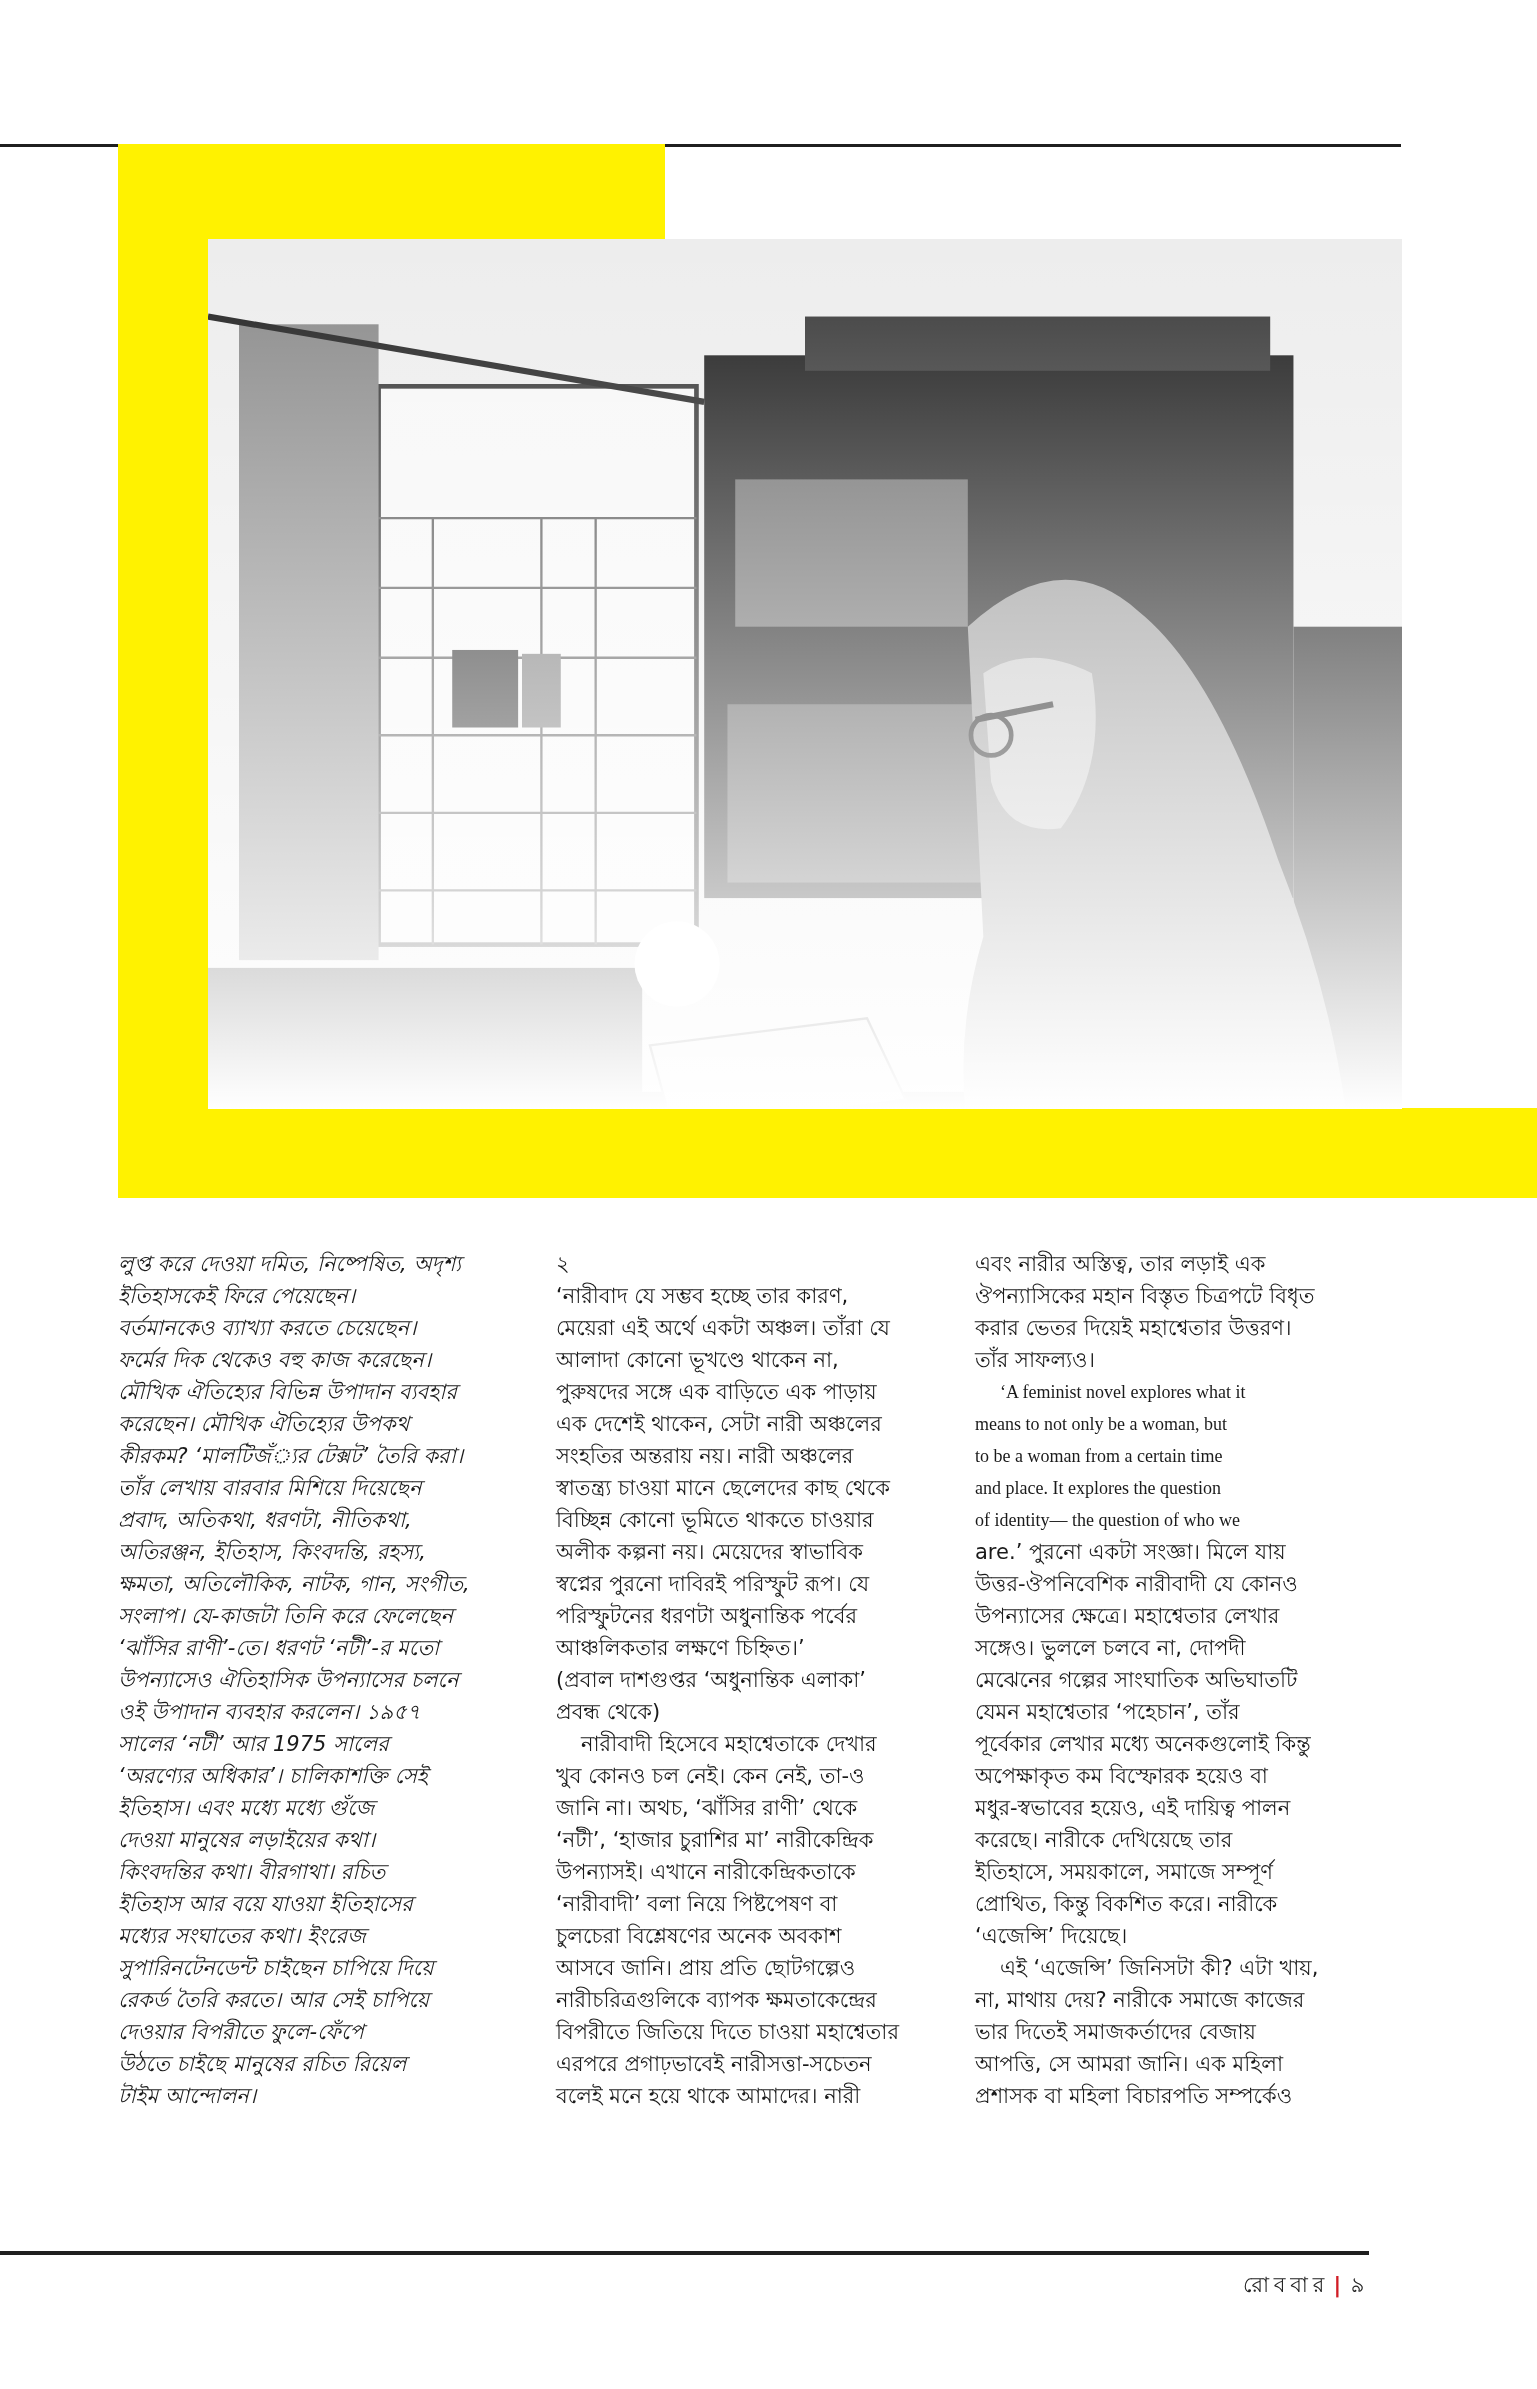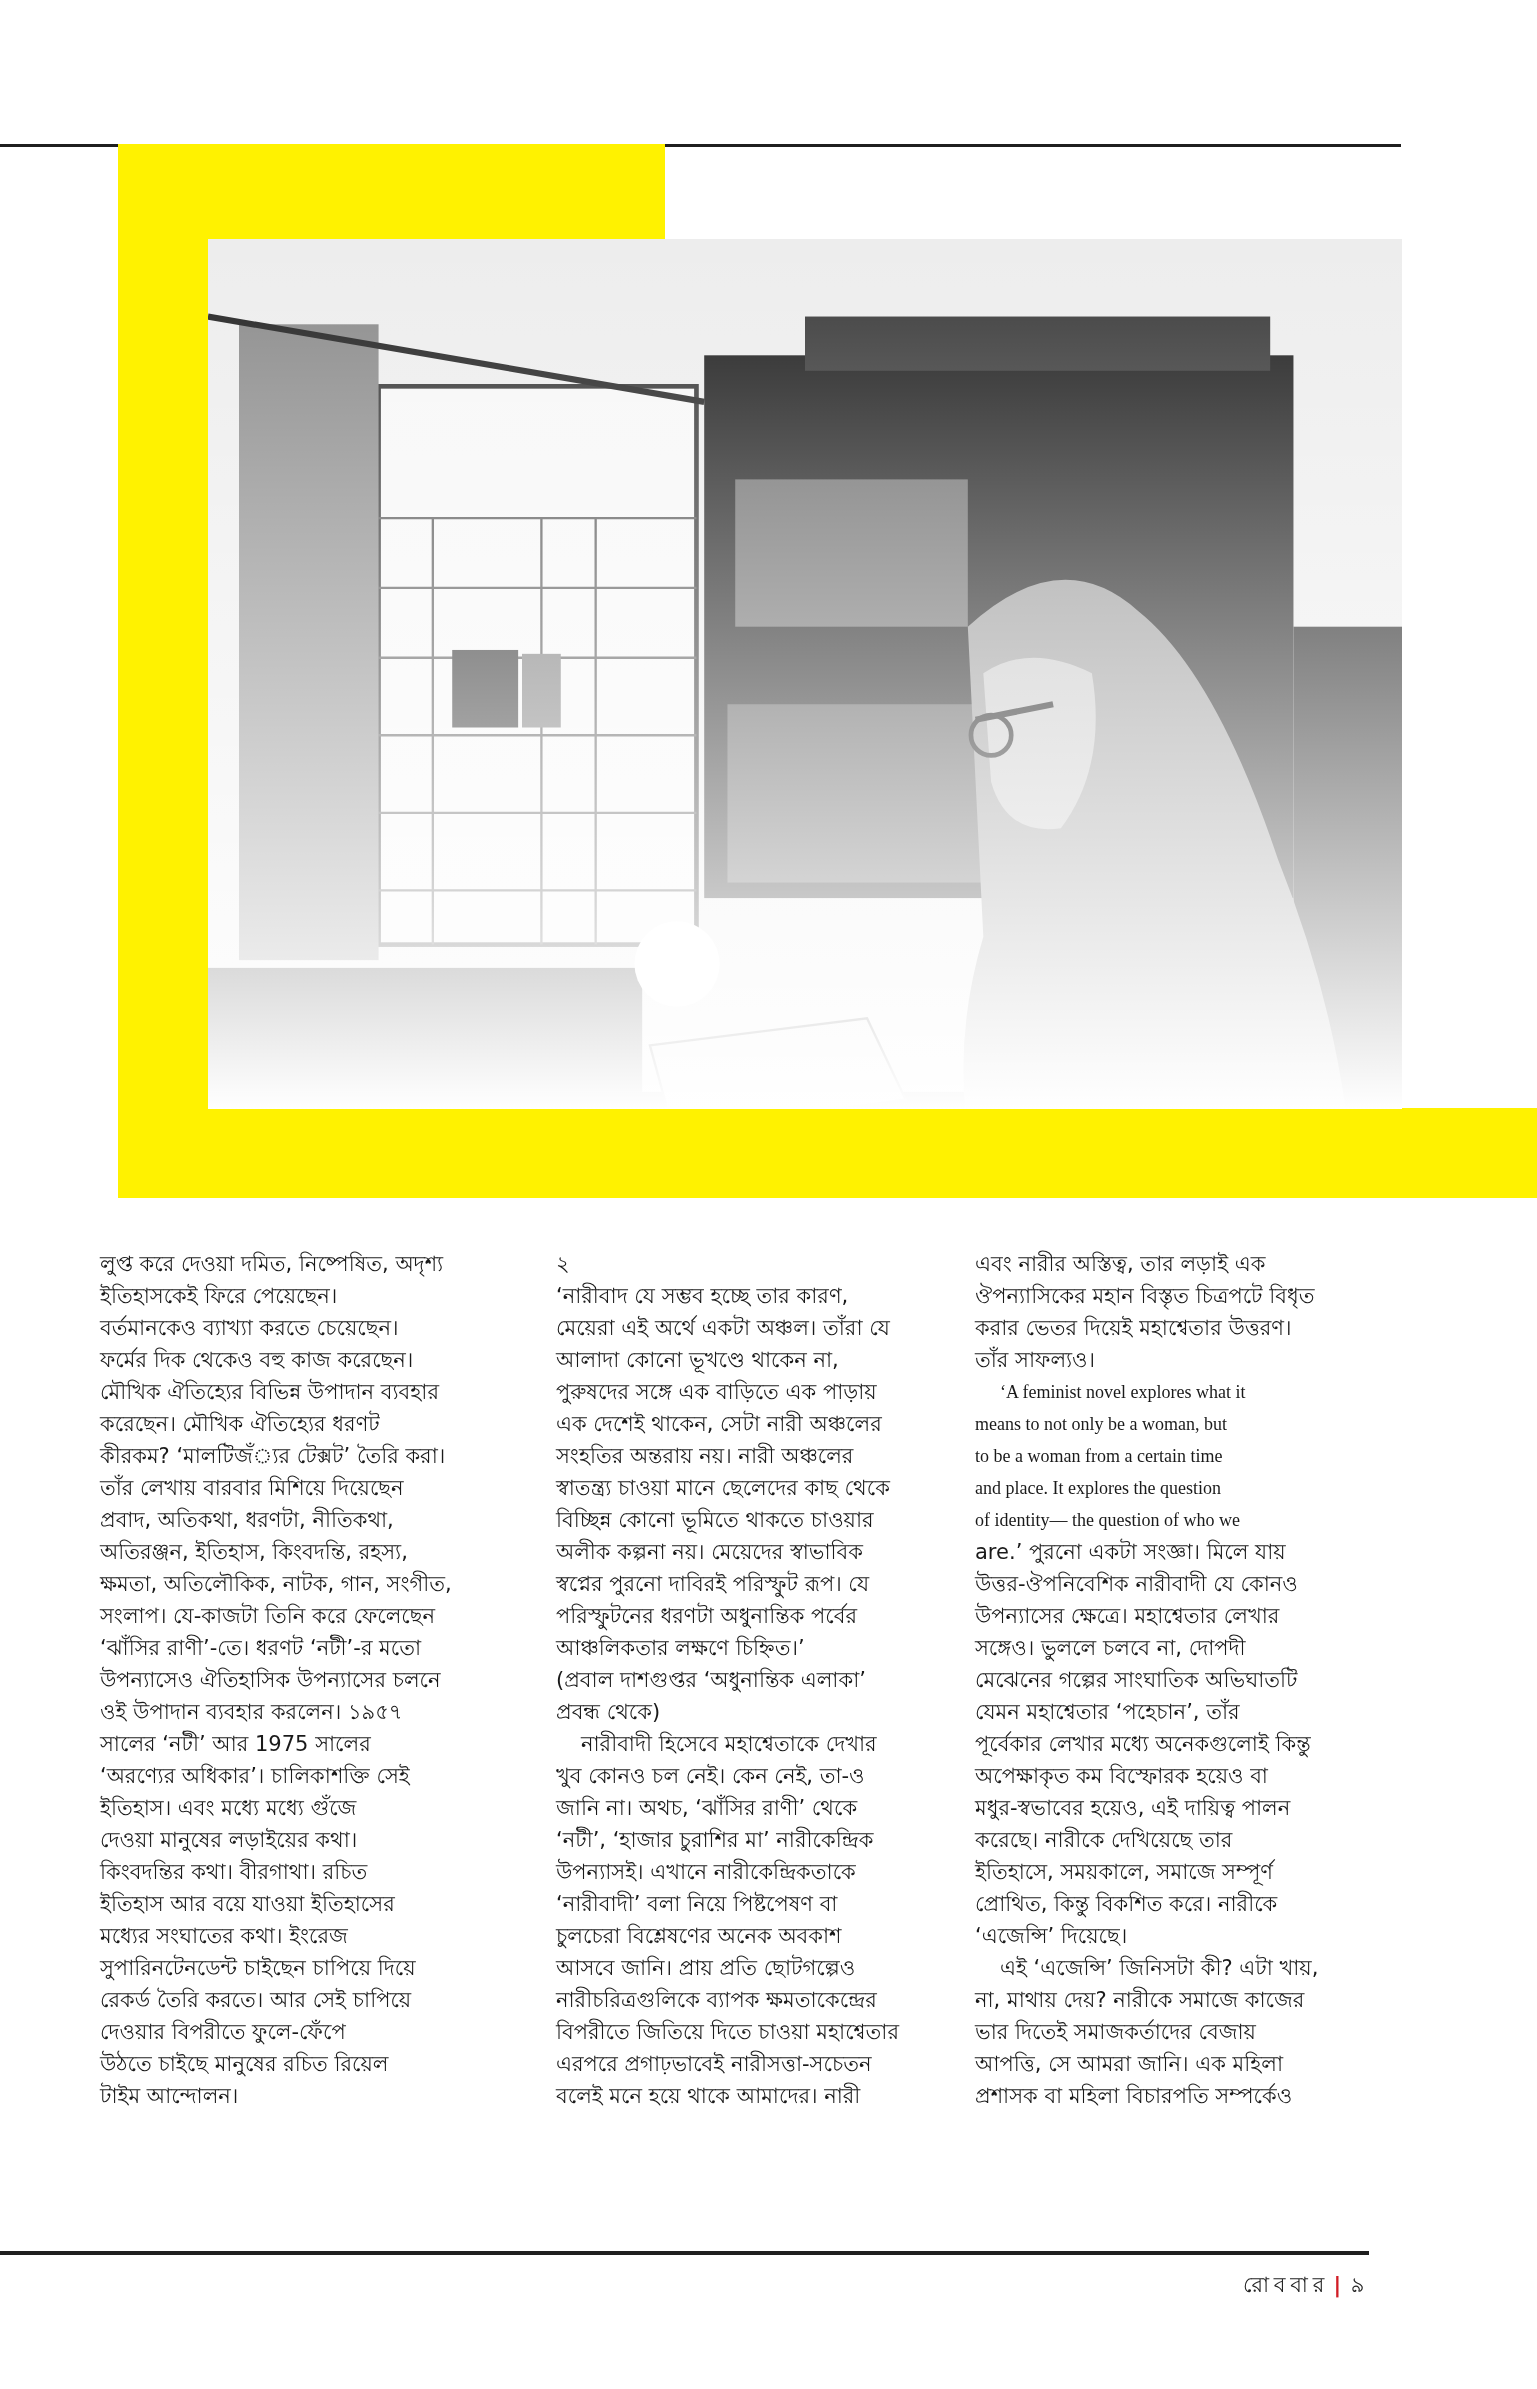--- a/index.html
+++ b/index.html
@@ -7,21 +7,21 @@
          font-family:"DejaVu Sans", "Liberation Sans", sans-serif; color:#1a1a1a; }
   .rule-top { position:absolute; left:0; top:144px; width:1401px; height:3.1px; background:#1f1f1f; }
   .rule-bottom { position:absolute; left:0; top:2251px; width:1369px; height:3.9px; background:#1f1f1f; }
   .yellow-top { position:absolute; left:118px; top:144px; width:547px; height:95px; background:#fff200; }
   .yellow-left { position:absolute; left:118px; top:144px; width:90px; height:1054px; background:#fff200; }
   .yellow-bottom { position:absolute; left:118px; top:1108px; width:1420px; height:90px; background:#fff200; }
   .photo { position:absolute; left:208px; top:239px; width:1194px; height:870px; overflow:hidden;
            background:#f3f3f3; }
   .photo svg { width:100%; height:100%; display:block; }
   .col { position:absolute; top:1248px; font-size:21px; line-height:32px; white-space:nowrap; }
-  .col1 { left:100px; width:403px; }
+  .col1 { left:118px; width:403px;font-style:italic; }
   .col2 { left:556px; width:403px; }
   .col3 { left:975px; width:403px; }
   .line { display:block; height:32px; }
   .indent { padding-left:25px; }
   .en { font-family:"Liberation Serif", "DejaVu Serif", serif; font-size:18px; }
   .footer { position:absolute; top:2269px; right:169px; font-size:21px; letter-spacing:4.7px; color:#222;margin-left:20px; }
   .footer .sep { color:#d11d26; font-weight:bold; margin:0 4.7px; }
 </style>
 </head>
 <body>
@@ -81,21 +81,21 @@
     <rect x="0" y="0" width="1540" height="1122" fill="url(#fade)"></rect>
   </svg>
 </div>
 
 <div class="col col1">
   <span class="line">লুপ্ত করে দেওয়া দমিত, নিষ্পেষিত, অদৃশ্য</span>
   <span class="line">ইতিহাসকেই ফিরে পেয়েছেন।</span>
   <span class="line">বর্তমানকেও ব্যাখ্যা করতে চেয়েছেন।</span>
   <span class="line">ফর্মের দিক থেকেও বহু কাজ করেছেন।</span>
   <span class="line">মৌখিক ঐতিহ্যের বিভিন্ন উপাদান ব্যবহার</span>
-  <span class="line">করেছেন। মৌখিক ঐতিহ্যের ধরণট</span>
+  <span class="line">করেছেন। মৌখিক ঐতিহ্যের উপকথ</span>
   <span class="line">কীরকম? ‘মালটিজঁ্যর টেক্সট’ তৈরি করা।</span>
   <span class="line">তাঁর লেখায় বারবার মিশিয়ে দিয়েছেন</span>
   <span class="line">প্রবাদ, অতিকথা, ধরণটা, নীতিকথা,</span>
   <span class="line">অতিরঞ্জন, ইতিহাস, কিংবদন্তি, রহস্য,</span>
   <span class="line">ক্ষমতা, অতিলৌকিক, নাটক, গান, সংগীত,</span>
   <span class="line">সংলাপ। যে-কাজটা তিনি করে ফেলেছেন</span>
   <span class="line">‘ঝাঁসির রাণী’-তে। ধরণট ‘নটী’-র মতো</span>
   <span class="line">উপন্যাসেও ঐতিহাসিক উপন্যাসের চলনে</span>
   <span class="line">ওই উপাদান ব্যবহার করলেন। ১৯৫৭</span>
   <span class="line">সালের ‘নটী’ আর 1975 সালের</span>

